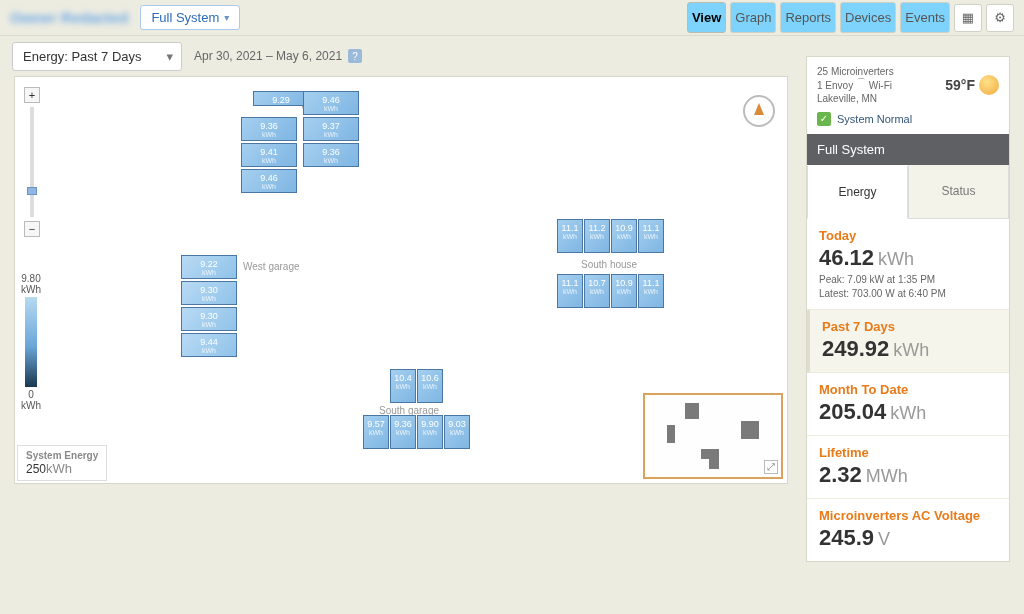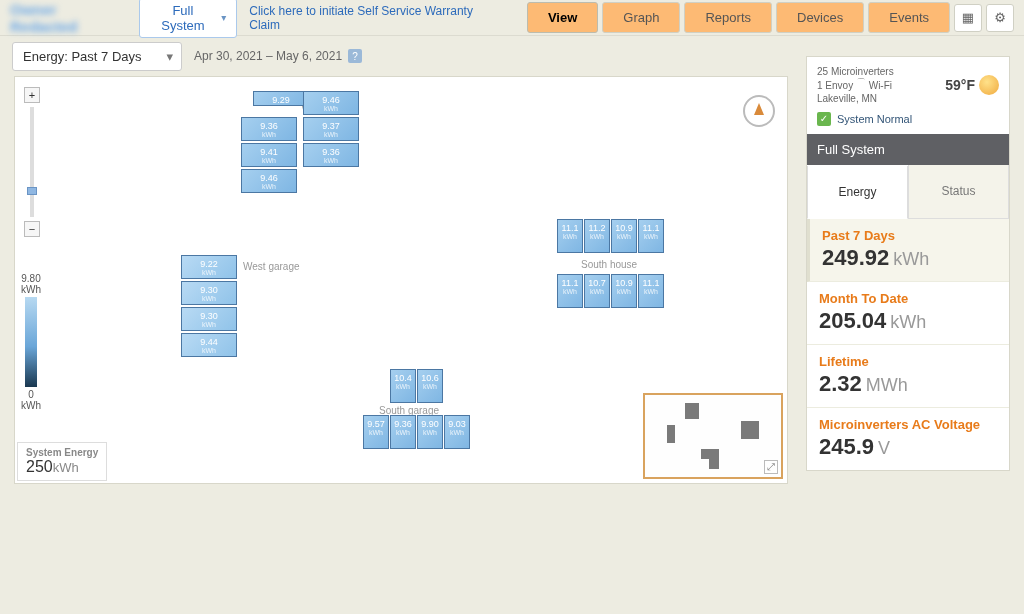--- a/index.html
+++ b/index.html
@@ -5,21 +5,21 @@
   * { box-sizing: border-box; margin: 0; padding: 0; font-family: Arial, Helvetica, sans-serif; }
   body { background: #edece1; color: #333; font-size: 13px; width: 1024px; height: 614px; overflow: hidden; position: relative; }
 
   
   .topbar { height: 36px; display: flex; align-items: center; padding: 0 10px; gap: 12px; border-bottom: 1px solid #dcdbd0; }
   .owner-name { color: #6aa7e7; filter: blur(3px); font-weight: 600; font-size: 15px; }
   .full-system-btn { border: 1px solid #aac9ec; background: #fff; color: #2d6bbb; padding: 4px 10px; border-radius: 3px; font-size: 13px; display: flex; align-items: center; gap: 5px; cursor: pointer; }
   .warranty-link { color: #2d6bbb; font-size: 12px; cursor: pointer; }
   .topbar-spacer { flex: 1; }
   .navtabs { display: flex; gap: 4px; align-items: center; }
-  .navtab { padding: 7px 20px; font-size: 13px; color: #555; background: #fdba74; border: 1px solid #d0d0c4; border-radius: 3px; cursor: pointer; }
+  .navtab { padding: 7px 4px; font-size: 13px; color: #555; background: #7dd3fc; border: 1px solid #d0d0c4; border-radius: 3px; cursor: pointer; }
   .navtab.active { color: #000; font-weight: 600; border-color: #bcbcae; }
   .iconbtn { width: 28px; height: 28px; border: 1px solid #d0d0c4; border-radius: 3px; background: #fff; display: flex; align-items: center; justify-content: center; cursor: pointer; color: #666; }
 
   
   .secondbar { height: 40px; display: flex; align-items: center; padding: 0 12px; gap: 12px; }
   .selector { background: #fff; border: 1px solid #ccc; border-radius: 3px; padding: 6px 26px 6px 10px; font-size: 13px; position: relative; cursor: pointer; width: 170px; }
   .selector:after { content: "▾"; position: absolute; right: 8px; top: 6px; color: #777; }
   .daterange { font-size: 12px; color: #666; display: flex; align-items: center; gap: 6px; }
   .helpicon { width: 14px; height: 14px; background: #9bb9d8; color: #fff; font-size: 10px; display: inline-flex; align-items: center; justify-content: center; border-radius: 2px; cursor: pointer; }
 
@@ -33,21 +33,21 @@
   .zoomthumb { width: 10px; height: 8px; background: #8fb7e2; border: 1px solid #6a94c4; position: absolute; left: -3px; top: 80px; cursor: pointer; }
 
   .gradient-label { position: absolute; left: 6px; top: 196px; font-size: 10px; color: #555; text-align: center; }
   .gradient { width: 12px; height: 90px; background: linear-gradient(to bottom, #b7d9f1 0%, #6aa6d8 55%, #1a3850 100%); margin: 2px auto; }
 
   .compass { position: absolute; right: 12px; top: 18px; width: 32px; height: 32px; border: 2px solid #bbb; border-radius: 50%; display: flex; align-items: center; justify-content: center; cursor: pointer; }
   .compass:before { content: ""; width: 0; height: 0; border-left: 5px solid transparent; border-right: 5px solid transparent; border-bottom: 12px solid #d98a3a; position: relative; top: -2px; }
 
   .sysenergy { position: absolute; left: 2px; bottom: 2px; background: #fff; border: 1px solid #ddd; padding: 4px 8px; }
   .sysenergy .lbl { font-size: 10px; color: #888; font-weight: bold; }
-  .sysenergy .val { font-size: 16px; color: #333; }
+  .sysenergy .val { font-size: 12px; color: #333; }
   .sysenergy .unit { font-size: 13px; color: #888; }
 
   
   .array { position: absolute; }
   .array-label { position: absolute; font-size: 10px; color: #999; white-space: nowrap; pointer-events: none; }
   .module { position: absolute; width: 34px; height: 26px; background: linear-gradient(135deg, #a5cfef 0%, #7fb6e3 100%); border: 1px solid #4b77a3; font-size: 9px; color: #fff; text-align: center; padding-top: 3px; cursor: pointer; }
   .module.tall { width: 26px; height: 34px; }
   .module.large { width: 56px; height: 24px; }
   .module .sub { display: block; font-size: 7px; opacity: .8; }
   .module.west-garage { background: linear-gradient(135deg, #b8daf4, #90c3e9); }
@@ -83,21 +83,20 @@
 </style>
 </head>
 <body>
 
 <div class="topbar">
   <span class="owner-name">Owner Redacted</span>
   <button class="full-system-btn">
     <span>Full System</span>
     <span class="chev">▾</span>
   </button>
-  <a class="warranty-link">Click here to initiate Self Service Warranty Claim</a>
   <div class="topbar-spacer"></div>
   <div class="navtabs">
     <div class="navtab active">View</div>
     <div class="navtab">Graph</div>
     <div class="navtab">Reports</div>
     <div class="navtab">Devices</div>
     <div class="navtab">Events</div>
     <div class="iconbtn">▦</div>
     <div class="iconbtn">⚙</div>
   </div>
@@ -208,20 +207,26 @@
   <div class="status-row">
     <span class="status-ok">✓</span>
     <span>System Normal</span>
   </div>
   <div class="fs-header">Full System</div>
   <div class="subtabs">
     <div class="subtab active">Energy</div>
     <div class="subtab">Status</div>
   </div>
 
+  <div class="metric">
+    <div class="title">Today</div>
+    <div><span class="big">46.12</span><span class="bigunit">kWh</span></div>
+    <div class="sub">Peak: 7.09 kW at 1:35 PM</div>
+    <div class="sub">Latest: 703.00 W at 6:40 PM</div>
+  </div>
   <div class="metric highlight">
     <div class="title">Past 7 Days</div>
     <div><span class="big">249.92</span><span class="bigunit">kWh</span></div>
   </div>
   <div class="metric">
     <div class="title">Month To Date</div>
     <div><span class="big">205.04</span><span class="bigunit">kWh</span></div>
   </div>
   <div class="metric">
     <div class="title">Lifetime</div>

